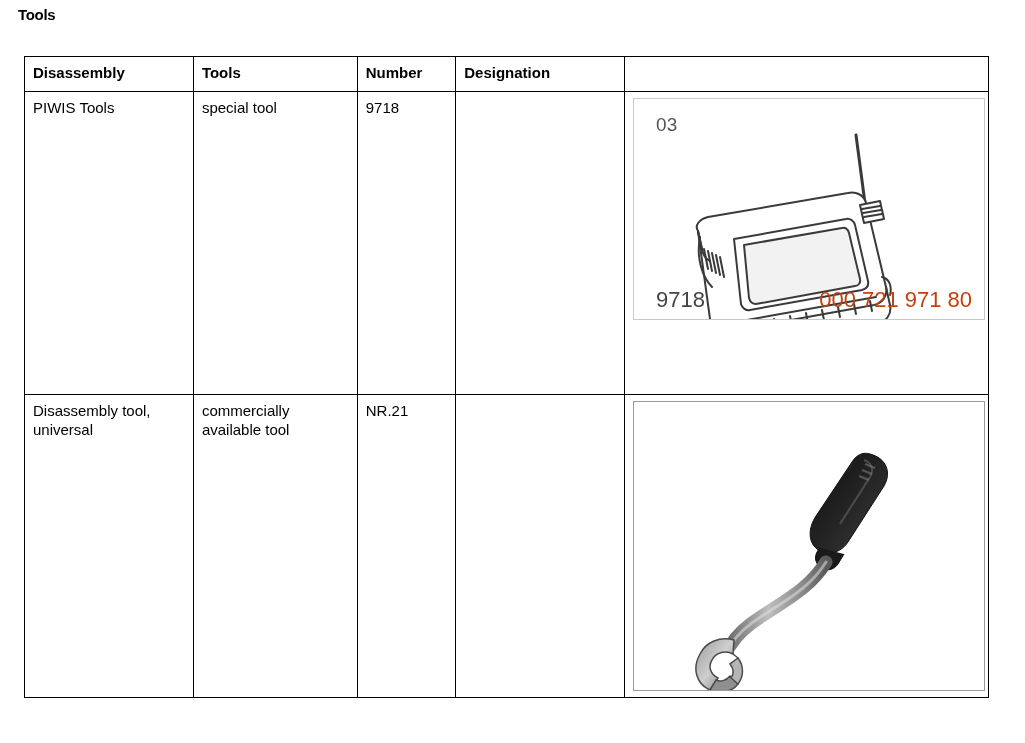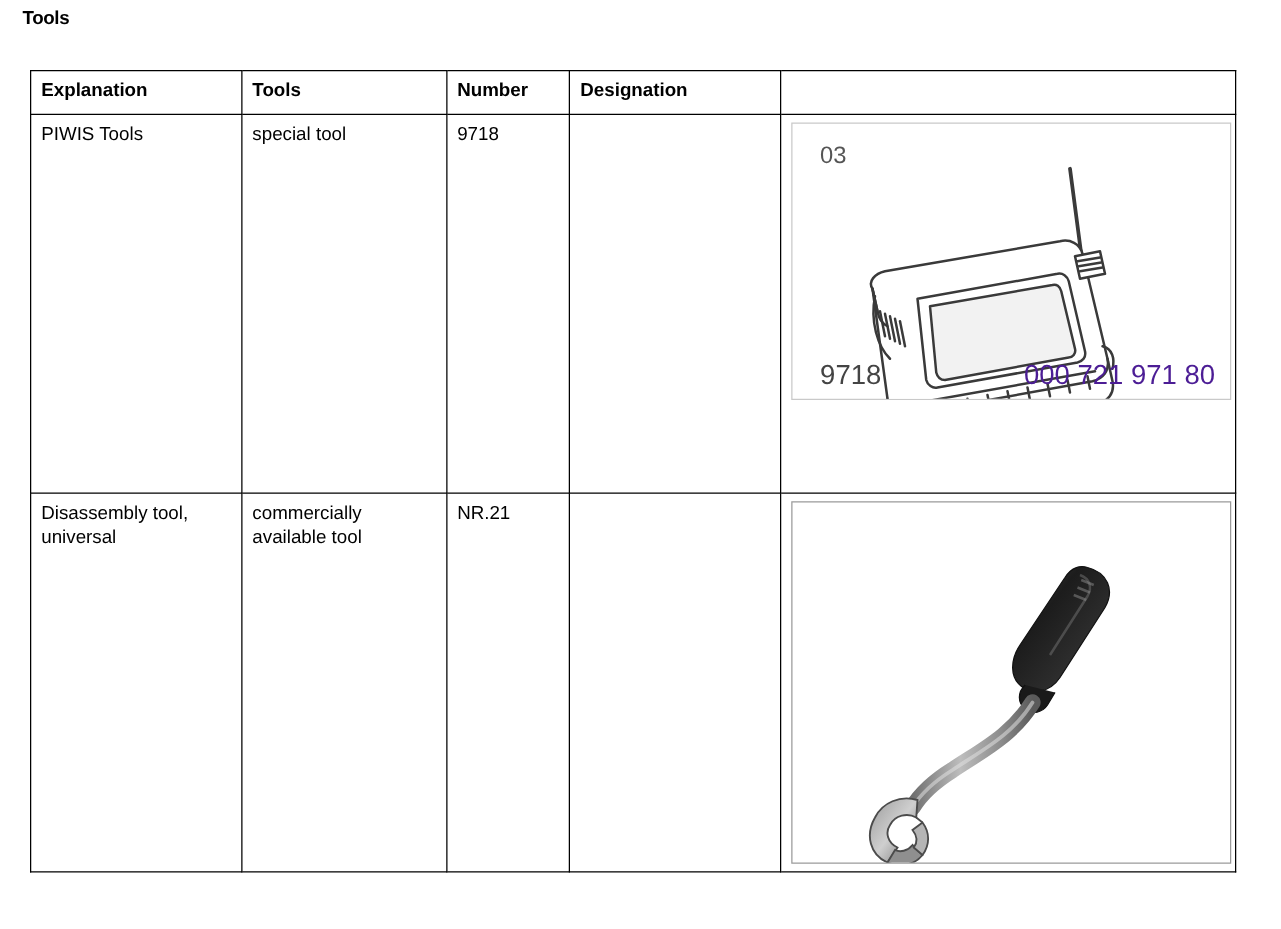--- a/index.html
+++ b/index.html
@@ -89,21 +89,21 @@
     bottom: 10px;
     font-size: 22px;
     color: #444;
     font-family: "Liberation Sans", sans-serif;
   }
   .piwis-code-right {
     position: absolute;
     right: 12px;
     bottom: 10px;
     font-size: 22px;
-    color: #4c1d95;
+    color: #c2410c;
     font-family: "Liberation Sans", sans-serif;
   }
   .piwis-svg {
     position: absolute;
     left: 0;
     top: 28px;
   }
 
   
   .tool-figure {
@@ -131,21 +131,21 @@
   <table class="tools-table">
     <colgroup>
       <col class="col-designation">
       <col class="col-type">
       <col class="col-number">
       <col class="col-explanation">
       <col class="col-image">
     </colgroup>
     <thead>
       <tr>
-        <th>Explanation</th>
+        <th>Disassembly</th>
         <th>Tools</th>
         <th>Number</th>
         <th>Designation</th>
         <th></th>
       </tr>
     </thead>
     <tbody>
       <tr class="row-piwis">
         <td>PIWIS Tools</td>
         <td>special tool</td>

